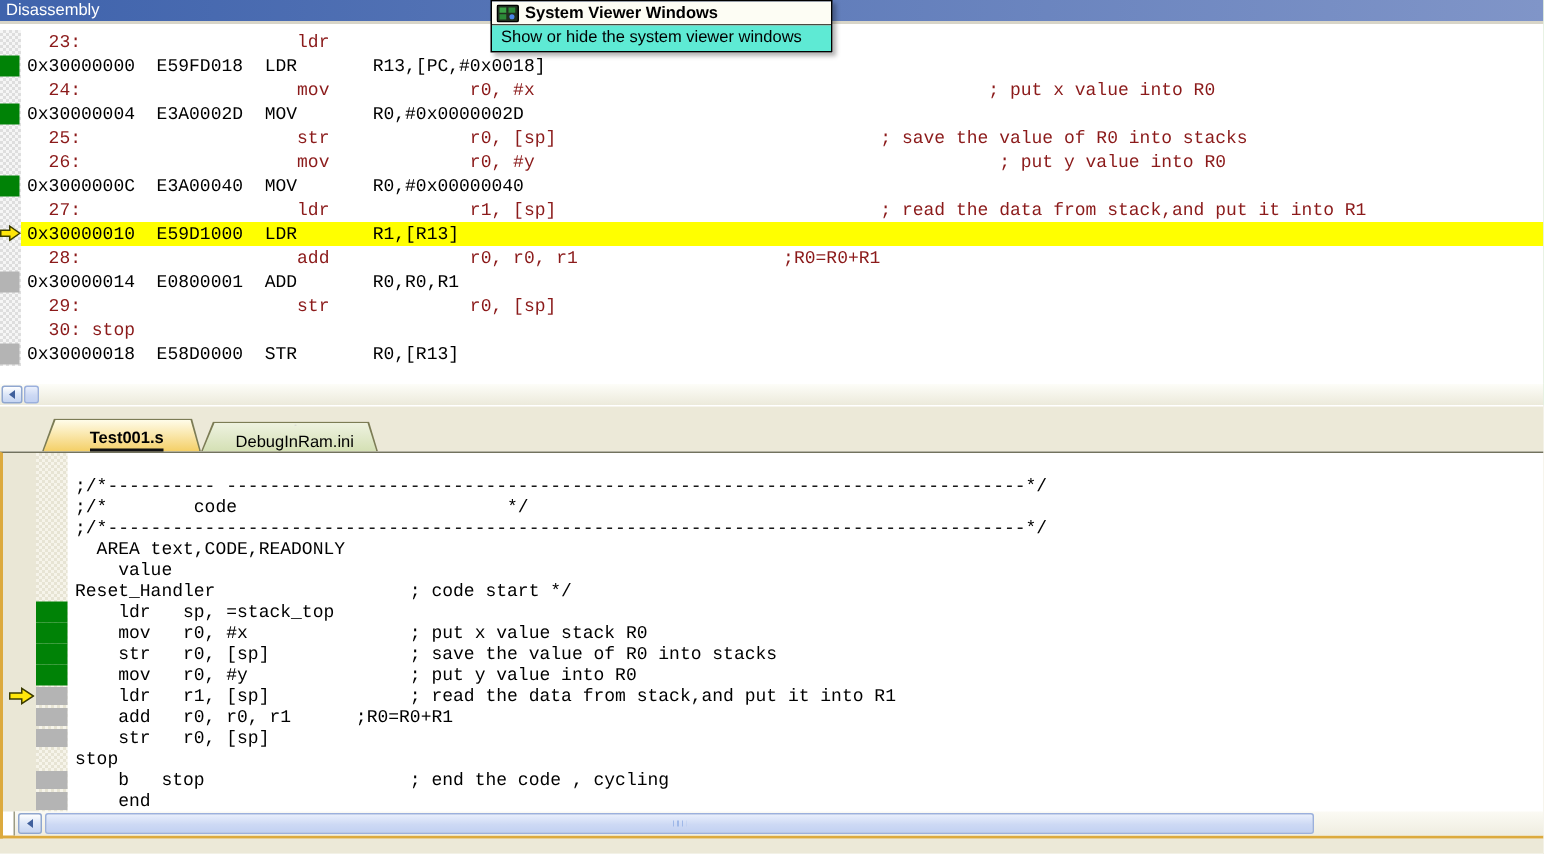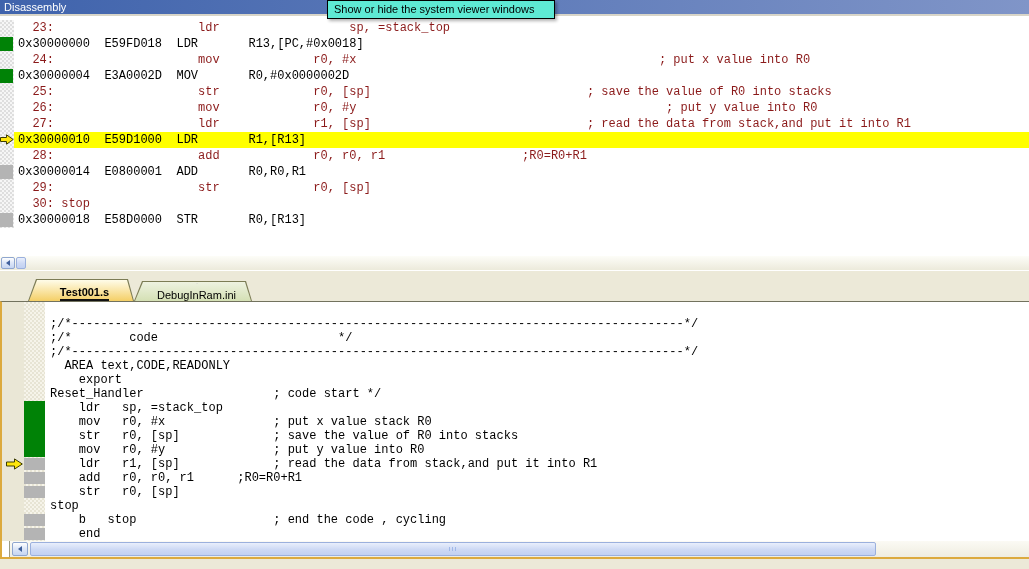--- a/index.html
+++ b/index.html
@@ -121,20 +121,26 @@
           </div>
         <div class="drow">
             <div class="dgut"></div>
             <pre class="dtext src">  25:                    str             r0, [sp]                              ; save the value of R0 into stacks</pre>
           </div>
         <div class="drow">
             <div class="dgut"></div>
             <pre class="dtext src">  26:                    mov             r0, #y                                           ; put y value into R0</pre>
           </div>
         <div class="drow">
+            <div class="dgut">
+              <div class="dblk green"></div>
+            </div>
+            <pre class="dtext asm">0x3000000C  E3A00040  MOV       R0,#0x00000040</pre>
+          </div>
+        <div class="drow">
             <div class="dgut"></div>
             <pre class="dtext src">  27:                    ldr             r1, [sp]                              ; read the data from stack,and put it into R1</pre>
           </div>
         <div class="drow current">
           <div class="dgut">
             <svg class="darrow" width="14" height="11" viewBox="0 0 14 11">
                 <path d="M0.5 3.5 h6 V0.8 l6.7 4.7 -6.7 4.7 V7.5 h-6 z" fill="#ffe60a" stroke="#3c3c00" stroke-width="1"></path>
               </svg>
           </div>
           <pre class="dtext asm">0x30000010  E59D1000  LDR       R1,[R13]</pre>
@@ -168,20 +174,30 @@
     </div>
     <div class="d-hscroll htrack">
       <div class="xbtn d-hbtn">
           <span class="tri-l"></span>
         </div>
       <div class="xthumb d-hthumb"></div>
     </div>
   </div>
 
   <div class="tooltip">
+    <div class="tt-title">
+      <svg width="15" height="12" viewBox="0 0 15 12">
+        <rect x="0.5" y="0.5" width="14" height="11" rx="1" fill="#20301f" stroke="#000"></rect>
+        <rect x="2" y="2" width="4.5" height="3.5" fill="#3aa346"></rect>
+        <rect x="8" y="2" width="4.5" height="3.5" fill="#2c8a38"></rect>
+        <rect x="2" y="6.5" width="4.5" height="3.5" fill="#2c8a38"></rect>
+        <circle cx="10.3" cy="8.2" r="1.7" fill="#4a86e8"></circle>
+      </svg>
+      <span>System Viewer Windows</span>
+    </div>
     <div class="tt-body">Show or hide the system viewer windows</div>
   </div>
 
   <div class="midline"></div>
 
   <div class="tabbar">
     <div class="tab active">
       <div class="shape"></div>
       <div class="fill"></div>
       <div class="tab-content">
@@ -222,21 +238,21 @@
       <div class="eline">
           <pre class="etext">;/*        code                         */</pre>
         </div>
       <div class="eline">
           <pre class="etext">;/*-------------------------------------------------------------------------------------*/</pre>
         </div>
       <div class="eline">
           <pre class="etext">  AREA text,CODE,READONLY</pre>
         </div>
       <div class="eline">
-          <pre class="etext">    export</pre>
+          <pre class="etext">    value</pre>
         </div>
       <div class="eline">
           <pre class="etext">Reset_Handler                  ; code start */</pre>
         </div>
       <div class="eline">
           <span class="emark green"></span>
           <pre class="etext">    ldr   sp, =stack_top</pre>
         </div>
       <div class="eline">
           <span class="emark green"></span>

